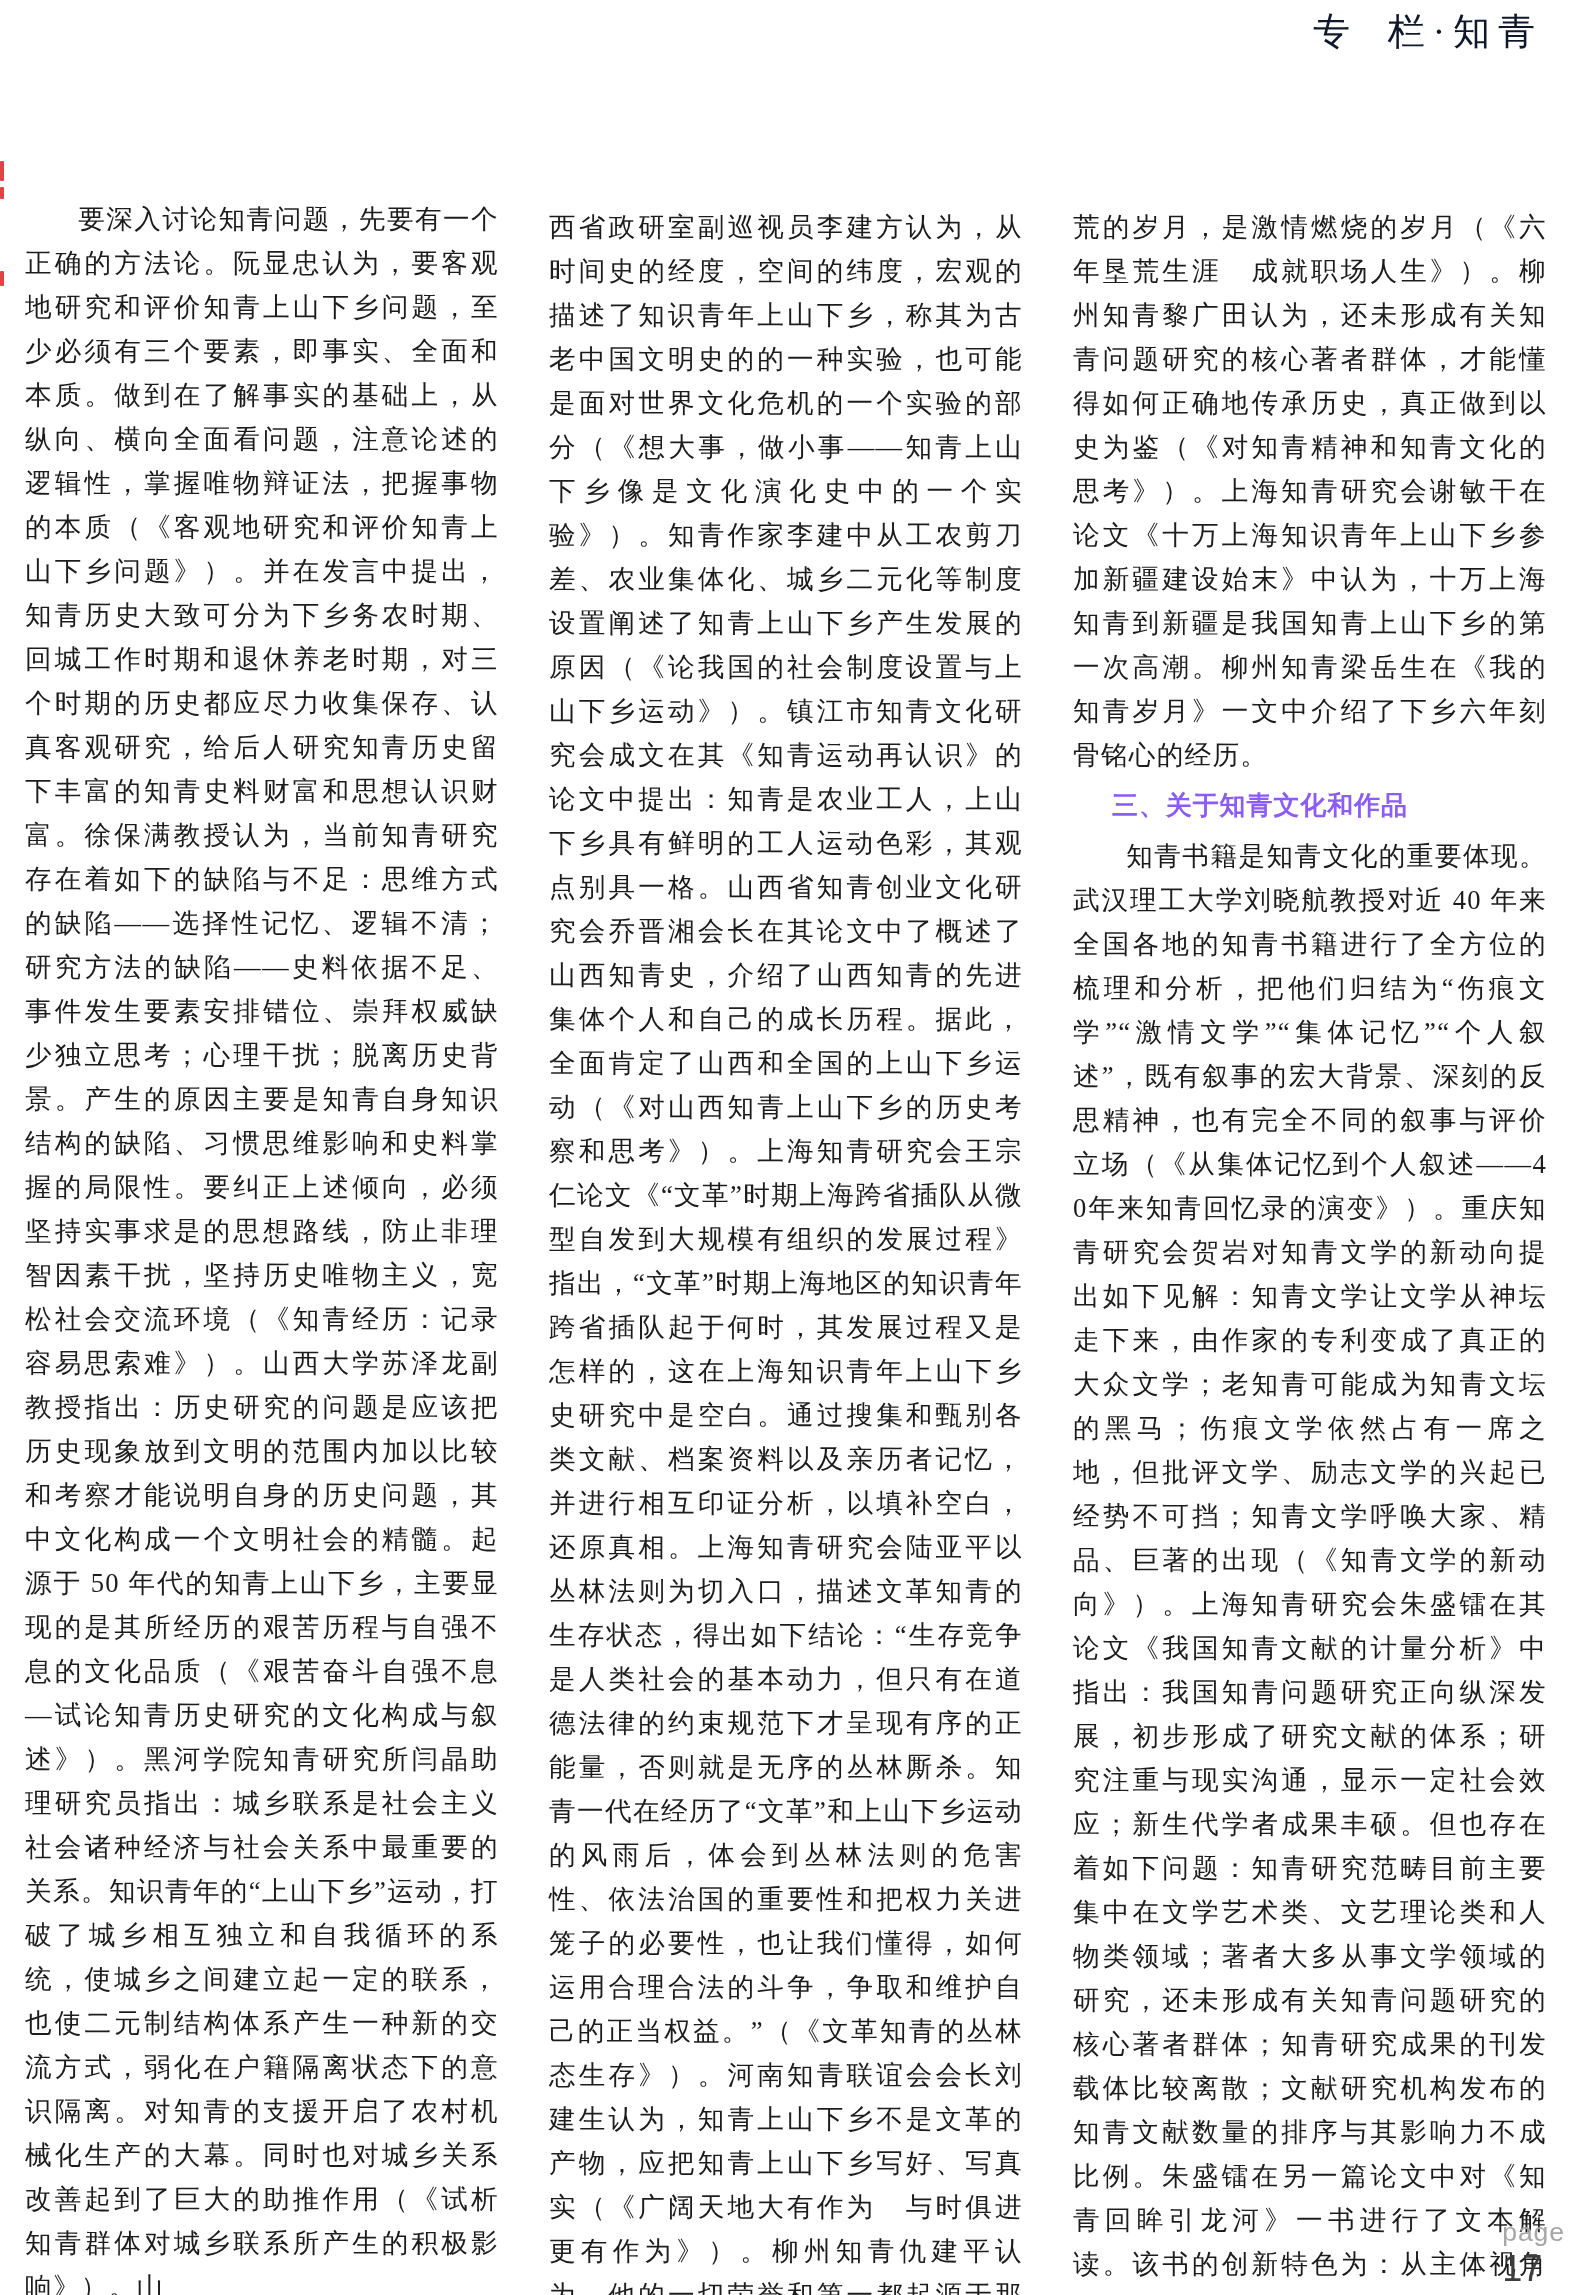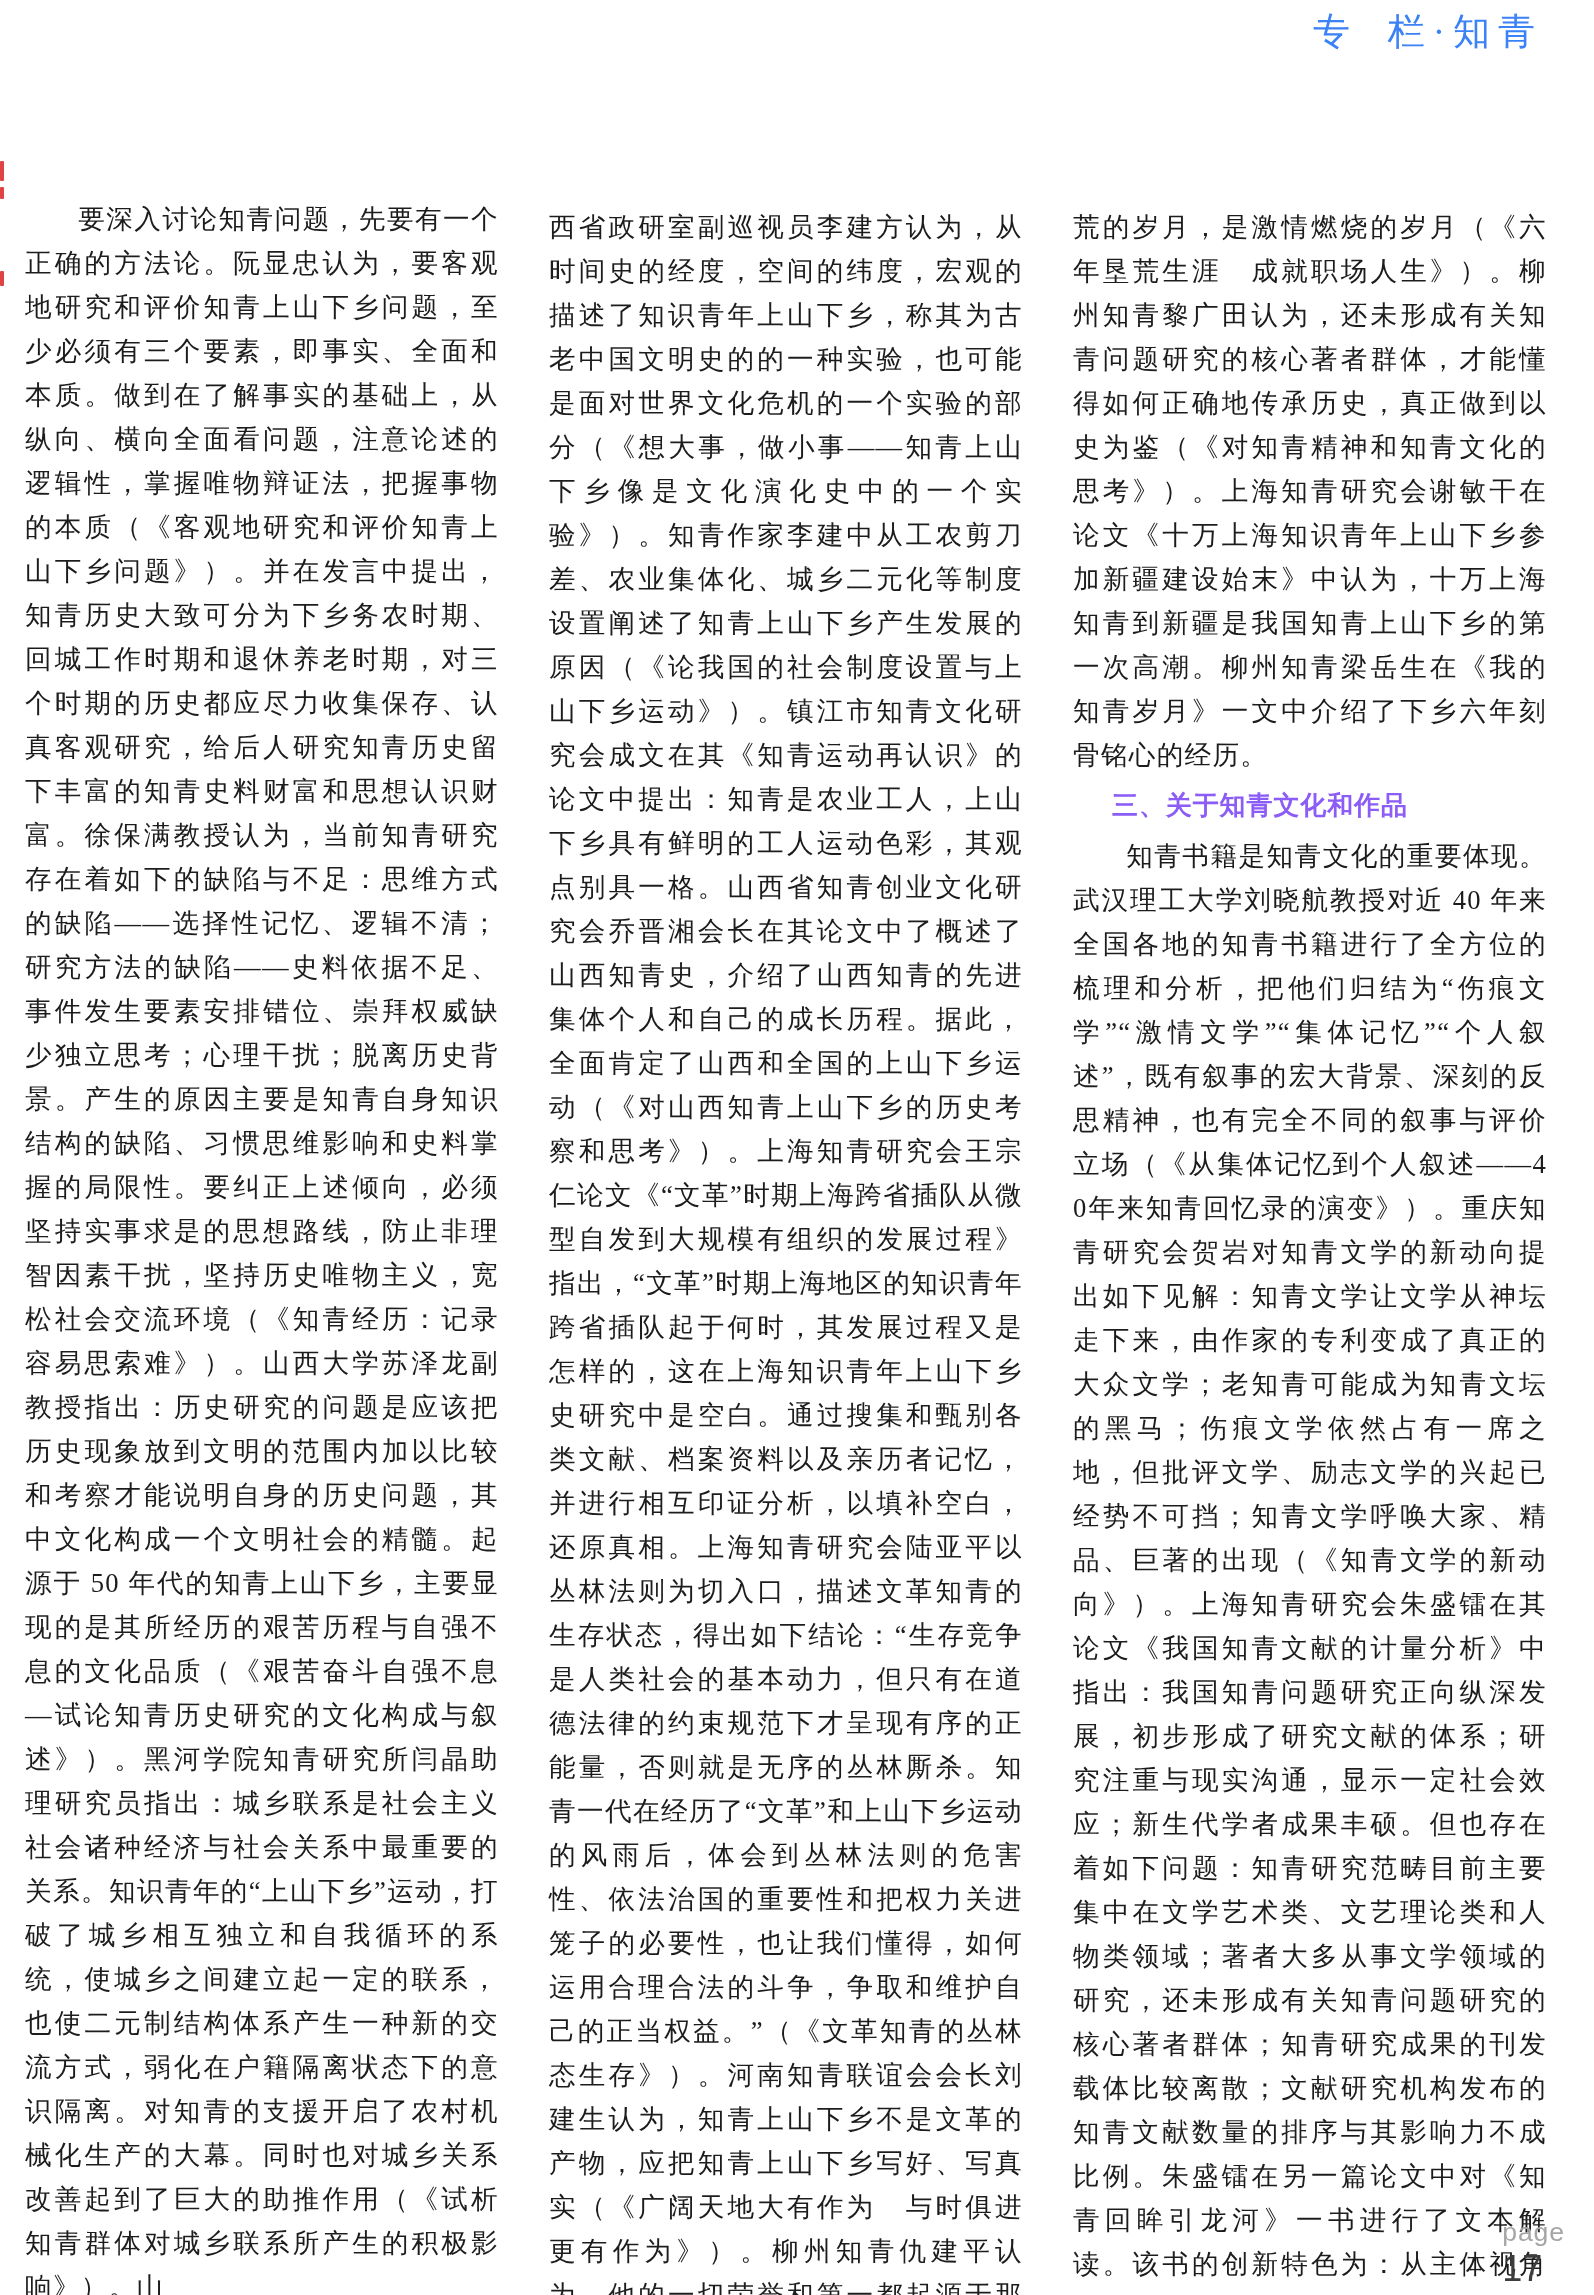--- a/index.html
+++ b/index.html
@@ -9,21 +9,21 @@
     background: #ffffff;
     overflow: hidden;
     font-family: "Liberation Serif", "DejaVu Serif", serif;
   }
 
   
   .page-header {
     position: absolute;
     top: 7px; right: 51px;
     font-size: 37px;
-    color: #3b82f6;
+    color: #0f172a;
     letter-spacing: 8px;
     word-spacing: 12.4px;
     font-family: "Liberation Serif", "DejaVu Serif", serif;
     white-space: nowrap;
   }
 
   
   .artifact {
     position: absolute;
     left: 0; width: 4.4px;

